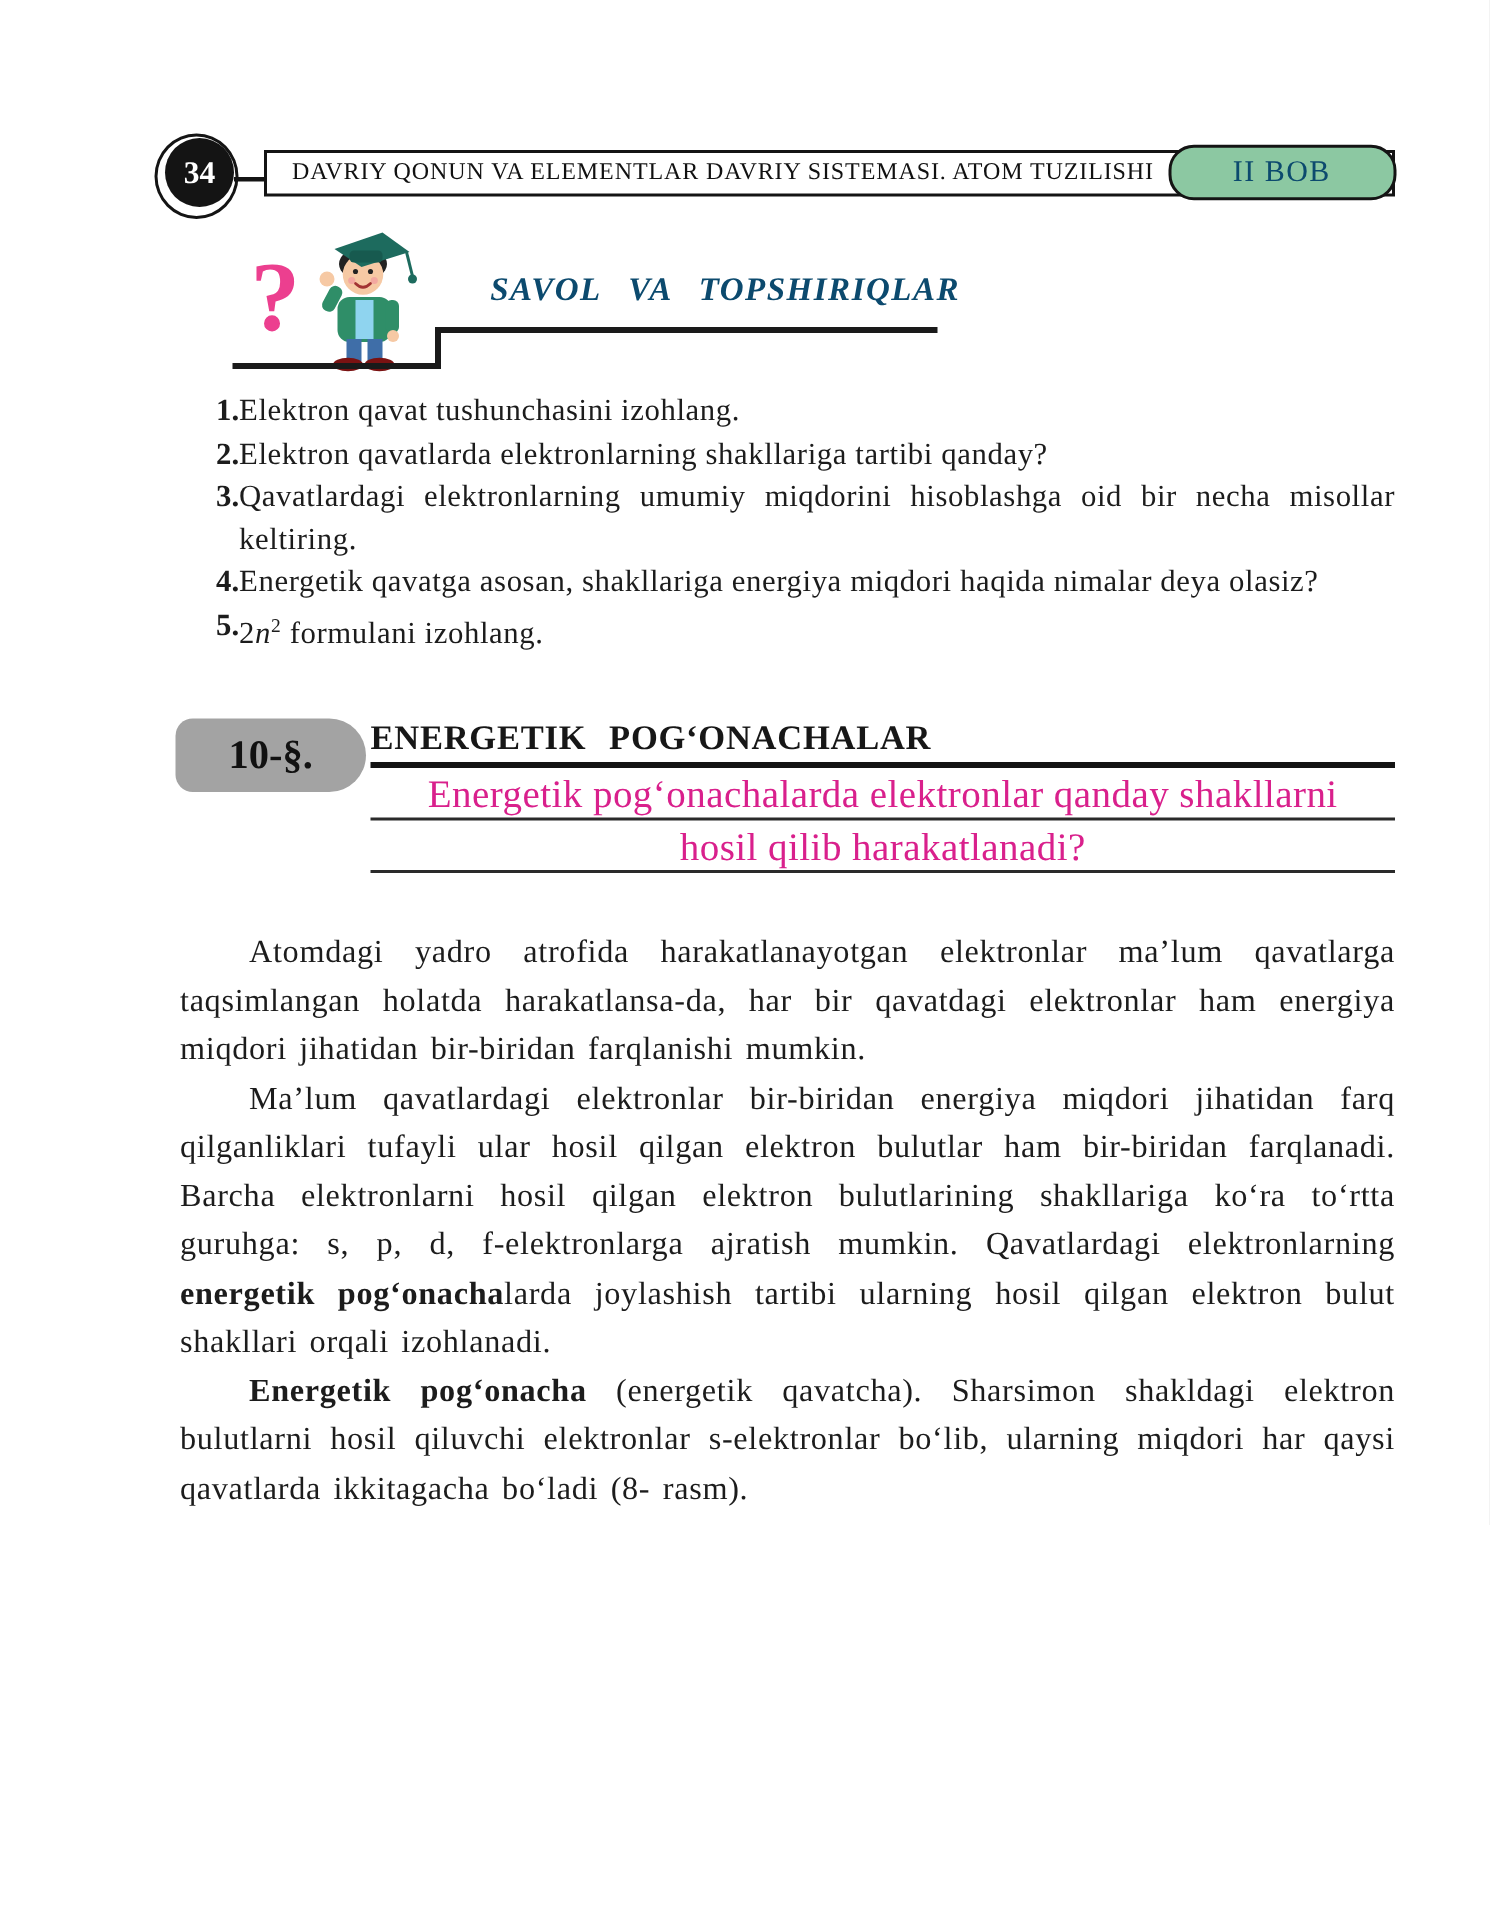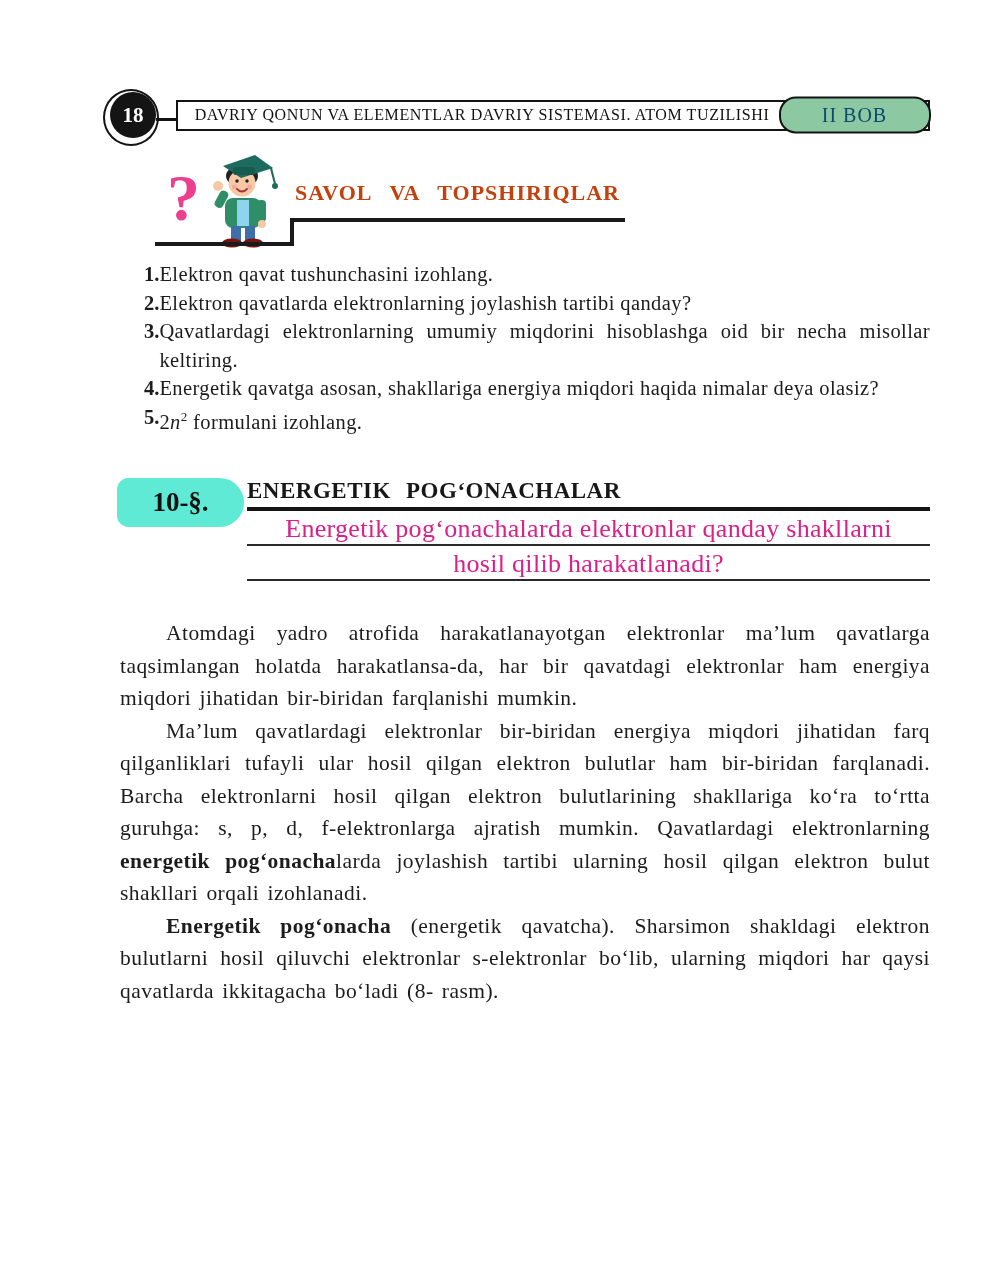--- a/index.html
+++ b/index.html
@@ -54,40 +54,40 @@
     margin-top: 24px;
     font-size: 22px; line-height: 34px;
     text-align: justify; letter-spacing: 0.6px; word-spacing: 3px;
   }
 
   
   .q-head { position: relative; margin-top: 12px; margin-left: 45px; height: 100px; }
   .mascot { position: absolute; left: 0; top: 0; }
   .q-title {
     position: absolute; left: 130px; top: 30px; width: 345px;
-    text-align: left;
-    color: #c2410c; font-weight: bold; font-size: 22px;
-    letter-spacing: 1px; word-spacing: 12px; white-space: nowrap;
+    text-align: right;
+    color: #0c4a6e; font-weight: bold; font-size: 22px;
+    letter-spacing: 1px; word-spacing: 12px; white-space: nowrap; font-style: italic;
   }
   .step-line-low  { position: absolute; left: -10px; top: 92px; width: 135px; height: 4px; background: #1a1a1a; }
   .step-line-vert { position: absolute; left: 125px; top: 68px; width: 4px;  height: 28px; background: #1a1a1a; }
   .step-line-high { position: absolute; left: 125px; top: 68px; width: 335px; height: 4px; background: #1a1a1a; }
 
   .q-list { margin-top: 10px; }
   .q-item { display: flex; font-size: 20.5px; line-height: 28.5px; }
   .q-num { flex: 0 0 36px; padding-left: 24px; font-weight: bold; }
   .q-text { flex: 1; text-align: justify; letter-spacing: 0.4px; }
   .q-text sup { font-size: 13px; }
 
   
   .section-head { position: relative; margin-top: 42px; }
   .section-badge {
     position: absolute; left: -3px; top: 0;
     width: 127px; height: 49px;
-    background: #5eead4;
+    background: #a3a3a3;
     border-radius: 16px 34px 34px 16px;
     display: flex; align-items: center; justify-content: center;
     font-size: 27px; font-weight: bold; color: #111;
   }
   .section-right { margin-left: 127px; }
   .section-title {
     text-align: left; font-weight: bold; font-size: 23px;
     letter-spacing: 0.5px; word-spacing: 9px; padding-bottom: 3px; color: #171717;
   }
   .thick-rule { height: 4.5px; background: #141414; }
@@ -107,21 +107,21 @@
   }
 </style>
 </head>
 <body>
 
 <div class="page">
   <div class="content">
 
     <div class="hdr-row">
       <div class="pagenum">
-        <span>18</span>
+        <span>34</span>
       </div>
       <div class="hdr-connector"></div>
       <div class="hdr-box">
         <div class="hdr-title">DAVRIY QONUN VA ELEMENTLAR DAVRIY SISTEMASI.  ATOM TUZILISHI</div>
         <div class="hdr-pill">II BOB</div>
       </div>
     </div>
 
 
     <div class="q-head">
@@ -162,21 +162,21 @@
       <div class="step-line-high"></div>
     </div>
 
     <div class="q-list">
       <div class="q-item">
         <span class="q-num">1.</span>
         <span class="q-text"><span>Elektron qavat tushunchasini izohlang.</span></span>
       </div>
       <div class="q-item">
         <span class="q-num">2.</span>
-        <span class="q-text"><span>Elektron qavatlarda elektronlarning joylashish tartibi qanday?</span></span>
+        <span class="q-text"><span>Elektron qavatlarda elektronlarning shakllariga tartibi qanday?</span></span>
       </div>
       <div class="q-item">
         <span class="q-num">3.</span>
         <span class="q-text"><span>Qavatlardagi elektronlarning umumiy miqdorini hisoblashga oid bir necha misollar keltiring.</span></span>
       </div>
       <div class="q-item">
         <span class="q-num">4.</span>
         <span class="q-text"><span>Energetik qavatga asosan, shakllariga energiya miqdori haqida nimalar deya olasiz?</span></span>
       </div>
       <div class="q-item">

